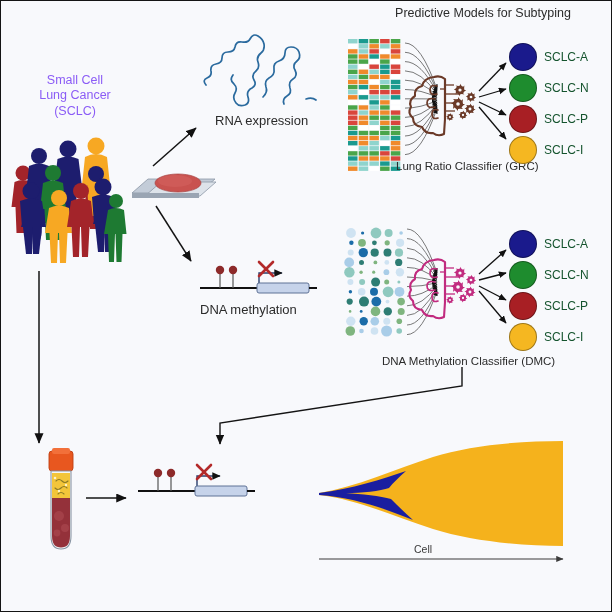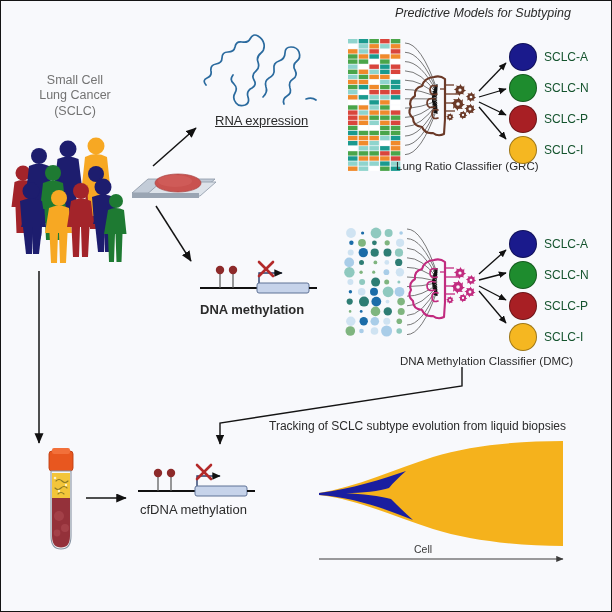--- a/index.html
+++ b/index.html
@@ -19,31 +19,31 @@
   }
   .abs{position:absolute;}
   .txt{
     color:#2b2b2b;
     font-size:12px;
     line-height:1.22;
     white-space:pre;
   }
   #title-predictive{
     left:382px;top:5px;width:200px;
-    font-size:12.5px;color:#2b2b2b;text-align:center;font-style:italic;
+    font-size:12.5px;color:#2b2b2b;text-align:center;
   }
   #label-sclc{
     left:16px;top:72px;width:116px;
-    font-size:12.5px;text-align:center;color:#737373;
+    font-size:12.5px;text-align:center;color:#8b5cf6;
   }
-  #label-rna{left:214px;top:112px;font-size:13px;text-decoration:underline;}
-  #label-dnameth{left:199px;top:301px;font-size:13px;font-weight:bold;}
+  #label-rna{left:214px;top:112px;font-size:13px;}
+  #label-dnameth{left:199px;top:301px;font-size:13px;}
   #label-cfdna{left:139px;top:501px;font-size:13px;}
   #label-grc{left:395px;top:158px;font-size:11.5px;}
-  #label-dmc{left:381px;top:353px;font-size:11.5px;margin-left:18px;}
+  #label-dmc{left:381px;top:353px;font-size:11.5px;}
   #label-tracking{left:268px;top:418px;font-size:12px;}
   #label-time{left:413px;top:542px;font-size:10.5px;color:#3a3a3a;}
   .subtype-label{font-size:12px;color:#14532d;}
   svg{display:block;}
   .svg-layer{position:absolute;left:0;top:0;width:612px;height:612px;pointer-events:none;}
 </style>
 </head>
 <body>
 
 <div id="figure">
@@ -490,26 +490,24 @@
   </svg>
 
   <div class="abs txt" id="title-predictive">Predictive Models for Subtyping</div>
 
   <div class="abs txt" id="label-sclc">Small Cell
 Lung Cancer
 (SCLC)</div>
 
   <div class="abs txt" id="label-rna">RNA expression</div>
   <div class="abs txt" id="label-dnameth">DNA methylation</div>
-  <div class="abs txt" id="label-cfdna">cfDNA methylation</div>
 
   <div class="abs txt" id="label-grc">Lung Ratio Classifier (GRC)</div>
   <div class="abs txt" id="label-dmc">DNA Methylation Classifier (DMC)</div>
 
-  <div class="abs txt" id="label-tracking">Tracking of SCLC subtype evolution from liquid biopsies</div>
   <div class="abs txt" id="label-time">Cell</div>
 
   <div class="abs" id="grc-subtypes" style="left:508px;top:40px;">
       <div style="display: flex; align-items: center; height: 31px;">
         <div style="width: 26px; height: 26px; border-radius: 50%; margin-right: 7px; border: 1px solid rgba(0, 0, 0, 0.35); background: rgb(26, 26, 140);"></div>
         <span class="subtype-label">SCLC-A</span>
       </div>
       <div style="display: flex; align-items: center; height: 31px;">
         <div style="width: 26px; height: 26px; border-radius: 50%; margin-right: 7px; border: 1px solid rgba(0, 0, 0, 0.35); background: rgb(30, 140, 46);"></div>
         <span class="subtype-label">SCLC-N</span>

